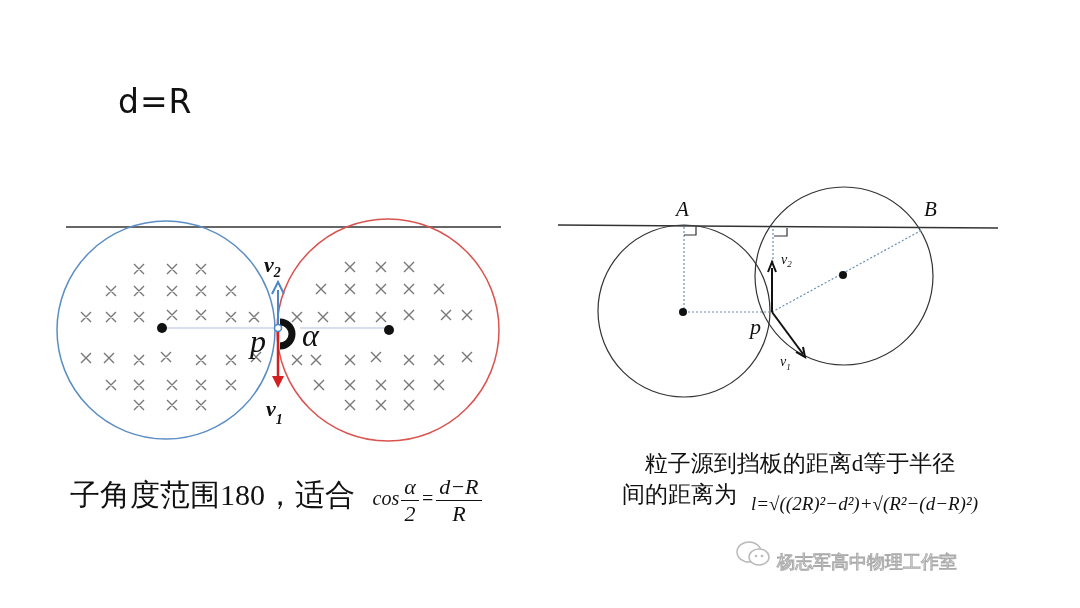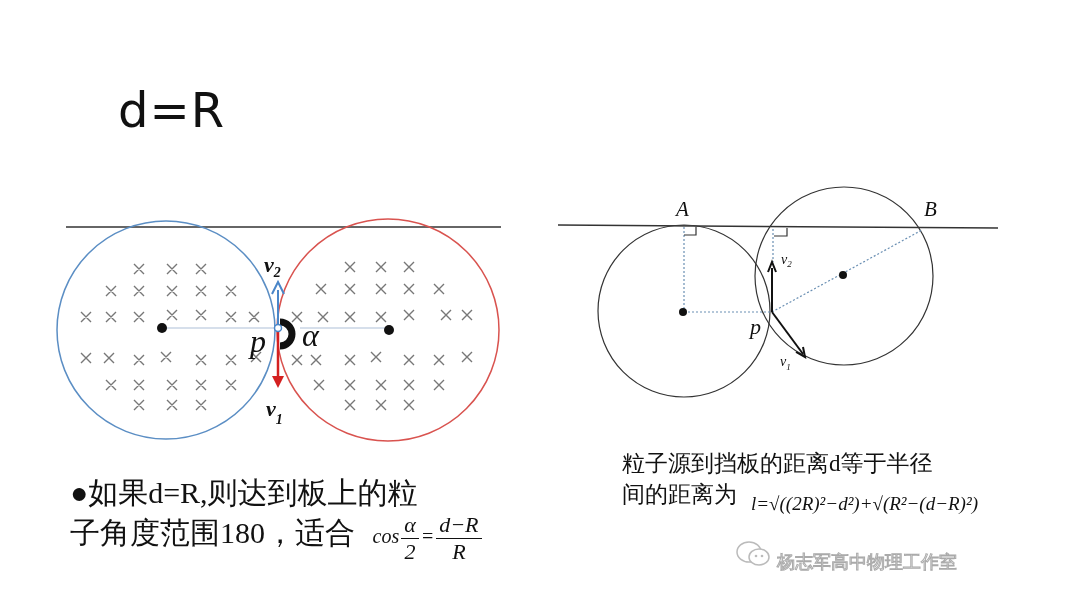--- a/index.html
+++ b/index.html
@@ -1,21 +1,21 @@
 <!DOCTYPE html>
 <html><head>
 <meta charset="utf-8">
 <style>
   html,body{margin:0;padding:0;background:#fff;}
   body{width:1080px;height:608px;position:relative;overflow:hidden;font-family:"DejaVu Sans",sans-serif;}
-  .title{position:absolute;left:118px;top:82px;font-size:48px;color:#111;font-family:"DejaVu Sans",sans-serif;letter-spacing:1px;}
+  .title{position:absolute;left:118px;top:82px;font-size:33px;color:#111;font-family:"DejaVu Sans",sans-serif;letter-spacing:1px;}
   svg.fig{position:absolute;left:0;top:0;}
   .text-block{position:absolute;font-family:"Liberation Serif","DejaVu Serif",serif;color:#111;}
   .left-text{left:70px;top:474px;font-size:30px;line-height:38px;}
-  .right-text{left:622px;top:448px;font-size:23px;line-height:31px;}
+  .right-text{left:622px;top:448px;font-size:23px;line-height:31px;text-align:center;}
   .formula{font-family:"Liberation Serif",serif;font-style:italic;}
   .frac{display:inline-block;vertical-align:middle;text-align:center;font-size:22px;margin:0 2px;}
   .frac .num{display:block;border-bottom:1.5px solid #111;padding:0 3px;line-height:26px;}
   .frac .den{display:block;line-height:26px;}
   .watermark{position:absolute;left:735px;top:540px;font-size:18px;color:#d8d8d8;font-family:"DejaVu Sans",sans-serif;-webkit-text-stroke:1px #aaa;color:transparent;}
   .wm-icon{display:inline-block;margin-right:6px;}
 </style>
 </head>
 <body>
 
@@ -82,21 +82,20 @@
     <path d="M796,352 L805,357 L803,347" fill="none" stroke="#111" stroke-width="2"></path>
     <text x="676" y="216" font-family="Liberation Serif,serif" font-style="italic" font-size="21" fill="#111">A</text>
     <text x="924" y="216" font-family="Liberation Serif,serif" font-style="italic" font-size="21" fill="#111">B</text>
     <text x="750" y="334" font-family="Liberation Serif,serif" font-style="italic" font-size="22" fill="#111">p</text>
     <text x="781" y="264" font-family="Liberation Serif,serif" font-style="italic" font-size="14" fill="#111"><tspan>v</tspan><tspan font-size="9" dy="3">2</tspan></text>
     <text x="780" y="366" font-family="Liberation Serif,serif" font-style="italic" font-size="14" fill="#111"><tspan>v</tspan><tspan font-size="9" dy="4">1</tspan></text>
   </g>
 </svg>
 
 <div class="text-block left-text">
-  <div><span>●</span><span>如果d=R,则达到板上的粒</span></div>
   <div><span>子角度范围180，适合</span>
     <span class="formula" style="font-size:20px;margin-left:10px;">
       <span>cos</span><span class="frac"><span class="num">α</span><span class="den">2</span></span><span>=</span><span class="frac"><span class="num">d−R</span><span class="den">R</span></span>
     </span>
   </div>
 </div>
 
 <div class="text-block right-text">
   <div>粒子源到挡板的距离d等于半径</div>
   <div><span>间的距离为</span><span class="formula" style="font-size:19px;vertical-align:-8px;margin-left:14px;">l=√((2R)²−d²)+√(R²−(d−R)²)</span></div>

